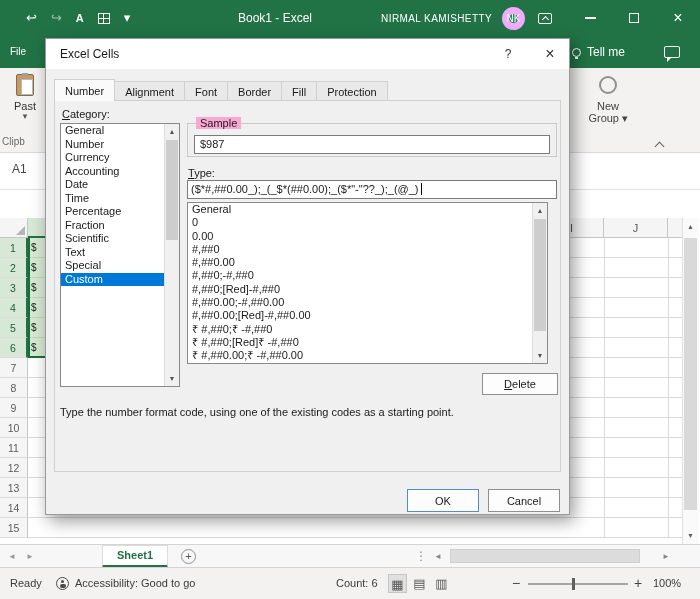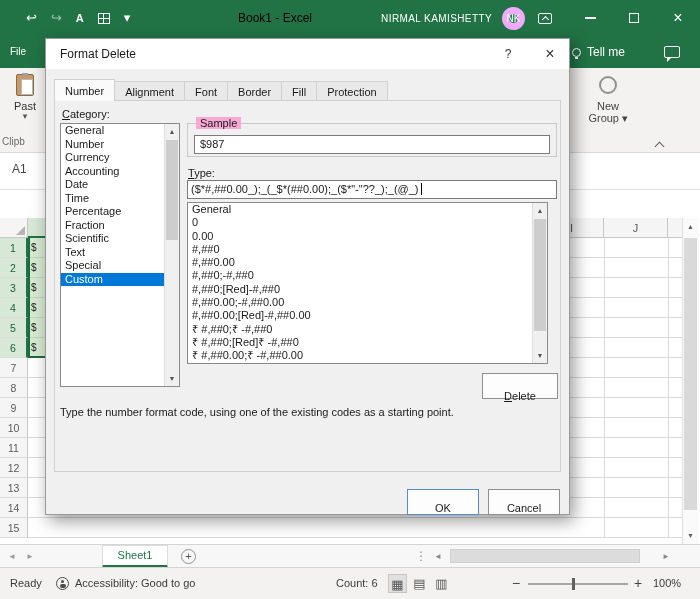--- a/index.html
+++ b/index.html
@@ -8,21 +8,21 @@
 .abs{position:absolute}
 
 
 .titlebar{left:0;top:0;width:700px;height:36px;background:#217346;color:#fff;display:flex;align-items:center}
 .qat{display:flex;align-items:center;gap:14px;padding-left:26px}
 .qat .g{font-size:13px;color:#fff;line-height:14px}
 .redo{opacity:.55}
 .fontcolor{display:inline-block;font-size:11px;font-weight:bold;text-align:center;line-height:10px}
 .fontcolor .bar{width:11px;height:3px;background:#e8452e;margin-top:1px}
 .tblicon{display:inline-block;width:12px;height:11px;border:1px solid #fff;background:linear-gradient(#fff,#fff) 50% 0/1px 100% no-repeat,linear-gradient(#fff,#fff) 0 50%/100% 1px no-repeat}
-.wintitle{position:absolute;left:205px;top:0;width:140px;height:36px;line-height:36px;text-align:center;font-size:12px;color:#000000}
+.wintitle{position:absolute;left:205px;top:0;width:140px;height:36px;line-height:36px;text-align:center;font-size:12px;color:#ffffff}
 .userarea{position:absolute;right:175px;top:0;height:36px;display:flex;align-items:center;gap:10px}
 .username{font-size:10px;letter-spacing:.4px}
 .avatar{width:23px;height:23px;border-radius:50%;background:#2e8b61;border:7px solid #f0abfc;color:#fff;font-size:10px;display:flex;align-items:center;justify-content:center}
 .ribopt{width:14px;height:11px;border:1.2px solid #fff;border-radius:2px;position:absolute;right:148px;top:13px}
 .ribopt::after{content:"";position:absolute;left:4px;top:3px;width:4px;height:4px;border-left:1.2px solid #fff;border-top:1.2px solid #fff;transform:rotate(45deg)}
 .winctl{position:absolute;right:0;top:0;height:36px;display:flex}
 .winbtn{width:44px;height:36px;display:flex;align-items:center;justify-content:center}
 .minline{width:11px;height:1.5px;background:#fff}
 .maxbox{width:10px;height:10px;border:1.2px solid #fff}
 .closex{font-size:16px;color:#fff;line-height:16px}
@@ -69,21 +69,21 @@
 .gcell{left:28px;width:17px;height:20px;background:#d6e9d2;border-bottom:1px solid #bfd9bd;font-size:10px;color:#222;line-height:20px;padding-left:3px;overflow:hidden}
 .selL{left:28px;top:238px;width:2px;height:120px;background:#1e6b3a}
 .selB{left:28px;top:356px;width:17px;height:2px;background:#1e6b3a}
 .vsb{left:682px;top:218px;width:17px;height:326px;background:#fafafa;border-left:1px solid #e0e0e0}
 .vsb-btn{left:682px;width:17px;height:17px;text-align:center;font-size:7px;color:#606060;line-height:17px}
 .vsb-thumb{left:684px;top:238px;width:13px;height:272px;background:#d9d9d9}
 
 
 .sheetbar{left:0;top:544px;width:700px;height:23px;background:#f7f7f7;border-top:1px solid #d4d4d4}
 .snav{position:absolute;top:7px;font-size:8px;color:#9a9a9a}
-.sheettab{position:absolute;left:102px;top:0;width:66px;height:23px;background:#fff;border:1px solid #dcdcdc;border-bottom:3px solid #217346;color:#217346;font-weight:normal;font-size:11px;text-align:center;line-height:19px}
+.sheettab{position:absolute;left:102px;top:0;width:66px;height:23px;background:#fff;border:1px solid #dcdcdc;border-bottom:3px solid #217346;color:#217346;font-weight:bold;font-size:11px;text-align:center;line-height:19px}
 .addsheet{position:absolute;left:181px;top:4px;width:15px;height:15px;border:1px solid #8f8f8f;border-radius:50%;text-align:center;line-height:13px;font-size:11px;color:#555}
 .sdots{position:absolute;left:415px;top:4px;font-size:12px;color:#8a8a8a}
 .hnav{position:absolute;top:7px;font-size:8px;color:#8a8a8a}
 .hthumb{position:absolute;left:450px;top:4px;width:190px;height:14px;background:#dcdcdc;border:1px solid #cfcfcf}
 
 
 .statusbar{left:0;top:567px;width:700px;height:32px;background:#f3f2f1;border-top:1px solid #d4d4d4}
 .sb{position:absolute;font-size:11px;color:#3b3b3b}
 .accicon{position:absolute;left:56px;top:9px;width:13px;height:13px;border:1.2px solid #4a4a4a;border-radius:50%}
 .accicon::before{content:"";position:absolute;left:4px;top:1.5px;width:3px;height:3px;border-radius:50%;background:#4a4a4a}
@@ -115,21 +115,21 @@
 .lb-up,.lb-down{position:absolute;left:0;width:14px;height:15px;text-align:center;font-size:7px;color:#555;line-height:15px}
 .lb-down{bottom:0}
 .lb-thumb{position:absolute;left:1px;top:16px;width:12px;background:#cdcdcd}
 .grpbox{position:absolute;left:141px;top:84px;width:370px;height:34px;border:1px solid #c8c8c8}
 .grplegend{position:absolute;left:150px;top:78px;background:#f9a8d4;padding:0 4px;font-size:11px}
 .samplebox{position:absolute;left:148px;top:96px;width:356px;height:19px;background:#fff;border:1px solid #7a7a7a;line-height:17px;padding-left:5px}
 .typeinput{position:absolute;left:141px;top:141px;width:370px;height:19px;background:#fff;border:1px solid #7a7a7a;line-height:17px;padding-left:3px;white-space:nowrap;overflow:hidden}
 .caretbar{display:inline-block;width:1px;height:12px;background:#000;margin-left:2px;vertical-align:-2px}
 .typelist{position:absolute;left:141px;top:163px;width:361px;height:162px;background:#fff;border:1px solid #8a8a8a}
 .fmt-item{width:344px;height:13.3px;line-height:13.3px;padding-left:4px;font-size:11px;white-space:nowrap;overflow:hidden}
-.btn{position:absolute;background:#fdfdfd;border:1px solid #8f8f8f;font-family:inherit;font-size:11px;color:#1a1a1a;padding:12px;text-align:center}
+.btn{position:absolute;background:#fdfdfd;border:1px solid #8f8f8f;font-family:inherit;font-size:11px;color:#1a1a1a;padding:0;text-align:center}
 .btn.delete{left:436px;top:334px;width:76px;height:22px}
 .btn .blk{display:block;line-height:20px;text-align:center}
 .helptext{position:absolute;left:14px;top:367px;width:480px;font-size:11px}
 .btn.ok{left:361px;top:450px;width:72px;height:23px;border:1.5px solid #4f8fd1}
 .btn.cancel{left:442px;top:450px;width:72px;height:23px}
 </style>
 </head>
 <body>
 
 <div class="abs titlebar">
@@ -254,21 +254,21 @@
   </div>
   <span class="zbtn" style="left:512px">−</span>
   <div class="zoomtrack"></div>
   <div class="zoomthumb"></div>
   <span class="zbtn" style="left:634px">+</span>
   <span class="sb" style="left:653px;top:9px">100%</span>
 </div>
 
 <div class="abs dialog">
   <div class="dlg-titlebar"></div>
-  <div class="dlg-title">Format Delete</div>
+  <div class="dlg-title">Excel Cells</div>
   <div class="dlg-help">?</div>
   <div class="dlg-close">×</div>
   <div class="dlg-tabs">
     <span class="dlg-tab active">Number</span>
     <span class="dlg-tab">Alignment</span>
     <span class="dlg-tab">Font</span>
     <span class="dlg-tab">Border</span>
     <span class="dlg-tab">Fill</span>
     <span class="dlg-tab">Protection</span>
   </div>

